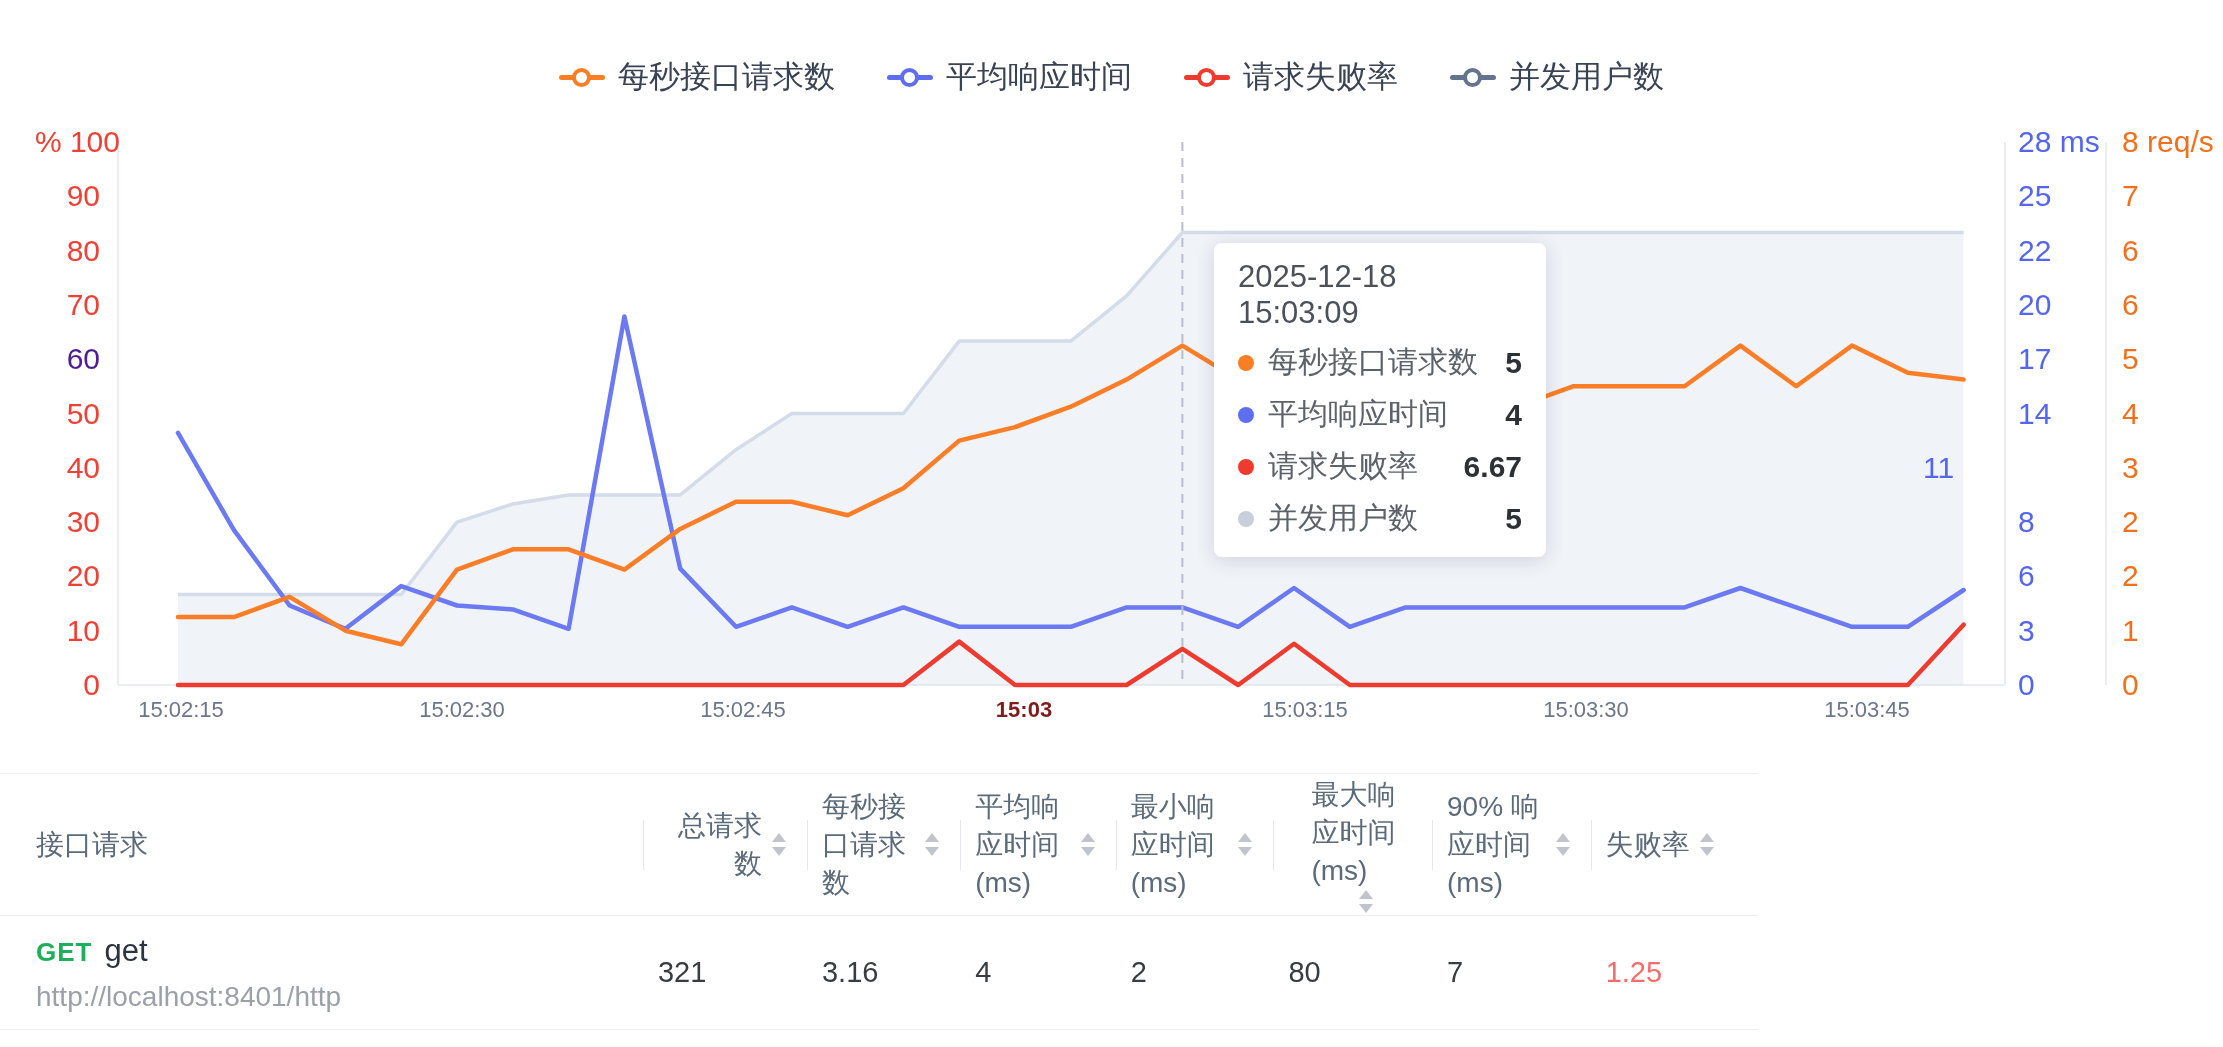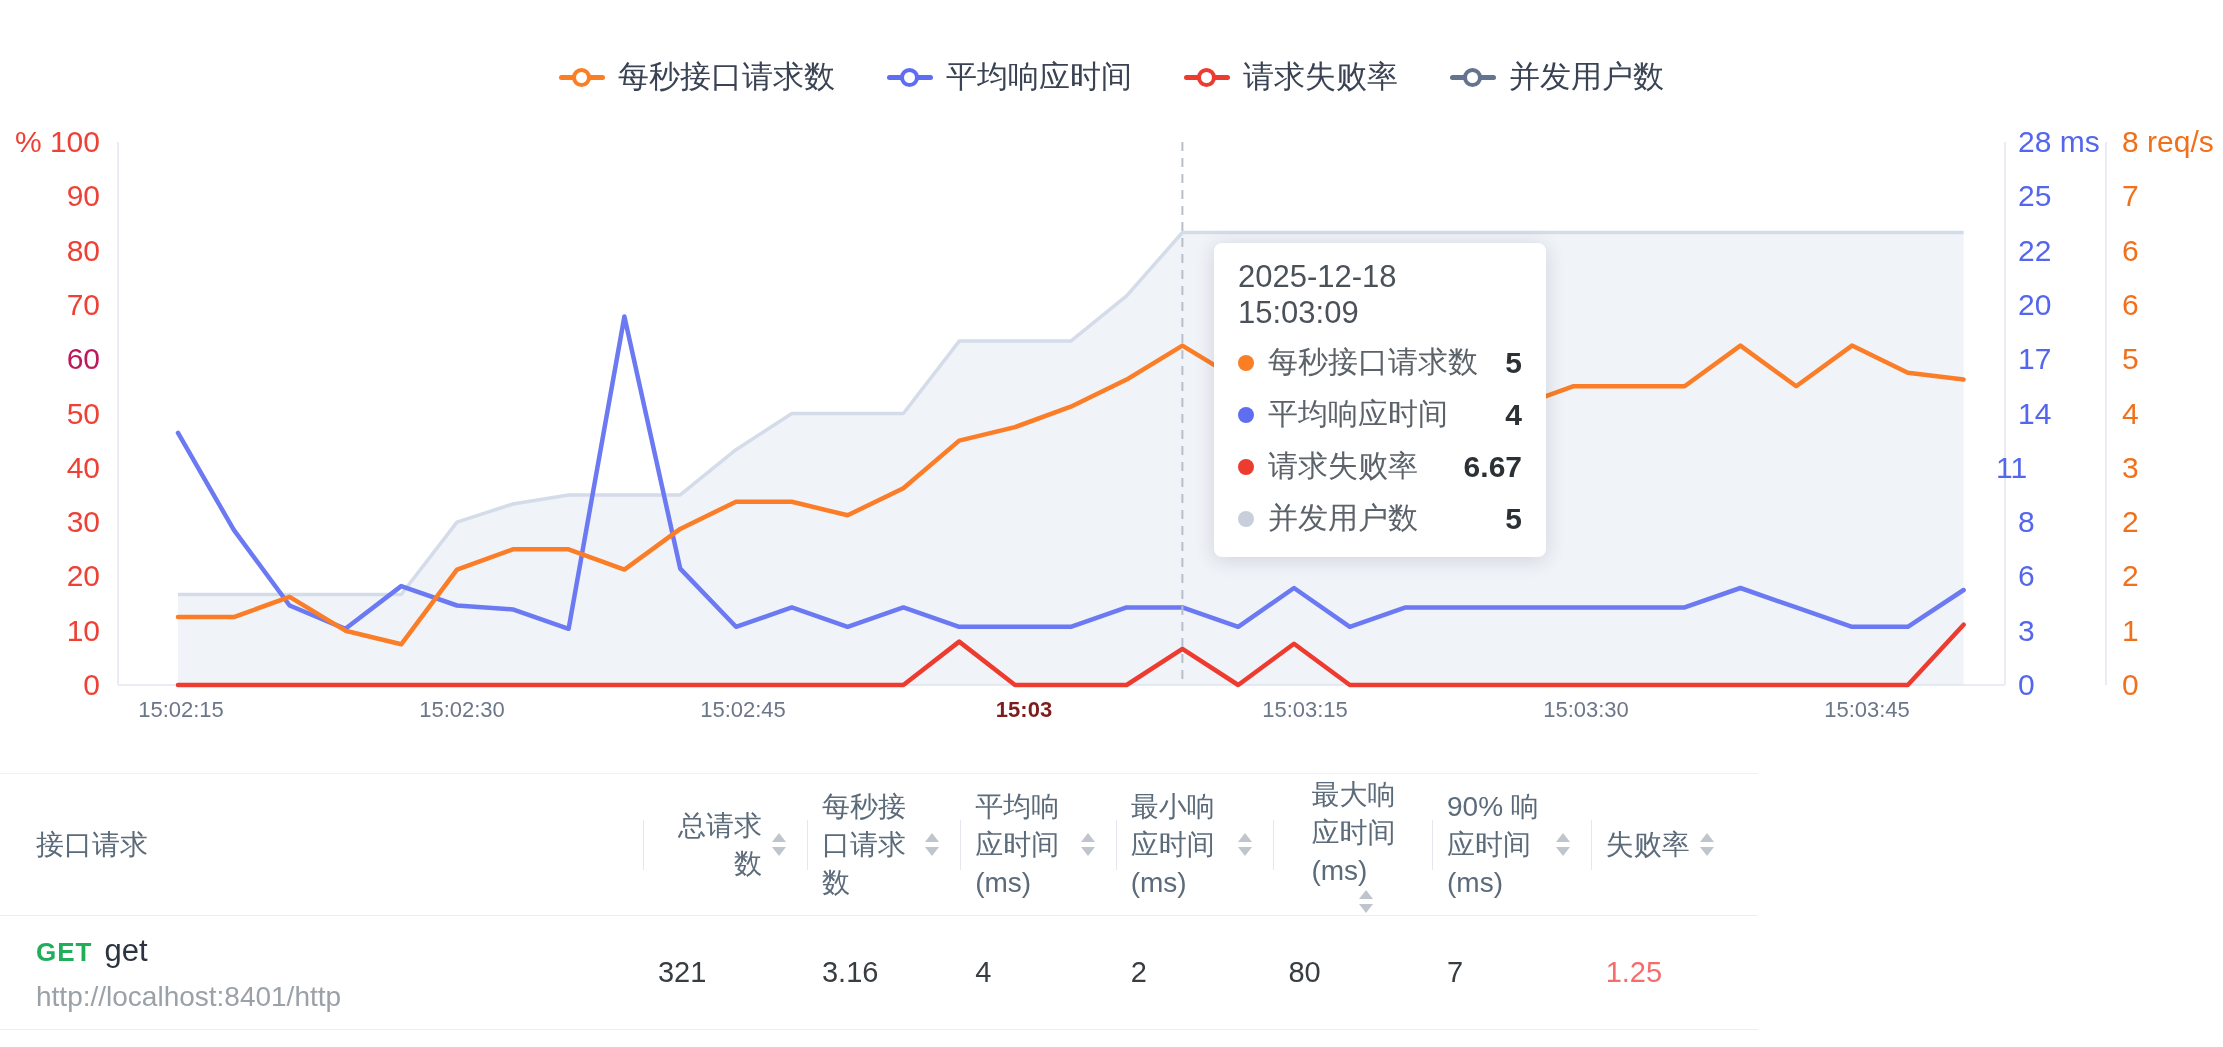--- a/index.html
+++ b/index.html
@@ -88,38 +88,38 @@
         </div>
         <div class="legend-item">
           <span class="legend-icon">
             <span class="bar" style="background: rgb(100, 116, 143);"></span>
             <span class="ring" style="border-color: rgb(100, 116, 143);"></span>
           </span>
           <span class="legend-label">并发用户数</span>
         </div>
       </div>
     <div id="axisLabels">
-        <div class="ytick left" style="top: 125px; color: rgb(238, 64, 53);">% 100</div>
+        <div class="ytick left" style="top: 125px; color: rgb(238, 64, 53); padding-left: 20px;">% 100</div>
         <div class="ytick left" style="top: 179.3px; color: rgb(238, 64, 53);">90</div>
         <div class="ytick left" style="top: 233.6px; color: rgb(238, 64, 53);">80</div>
         <div class="ytick left" style="top: 287.9px; color: rgb(238, 64, 53);">70</div>
-        <div class="ytick left" style="top: 342.2px; color: #be185d;">60</div>
+        <div class="ytick left" style="top: 342.2px; color: #4c1d95;">60</div>
         <div class="ytick left" style="top: 396.5px; color: rgb(238, 64, 53);">50</div>
         <div class="ytick left" style="top: 450.8px; color: rgb(238, 64, 53);">40</div>
         <div class="ytick left" style="top: 505.1px; color: rgb(238, 64, 53);">30</div>
         <div class="ytick left" style="top: 559.4px; color: rgb(238, 64, 53);">20</div>
         <div class="ytick left" style="top: 613.7px; color: rgb(238, 64, 53);">10</div>
         <div class="ytick left" style="top: 668px; color: rgb(238, 64, 53);">0</div>
         <div class="ytick " style="top: 125px; left: 2018px; color: rgb(84, 102, 238);">28 ms</div>
         <div class="ytick " style="top: 179.3px; left: 2018px; color: rgb(84, 102, 238);">25</div>
         <div class="ytick " style="top: 233.6px; left: 2018px; color: rgb(84, 102, 238);">22</div>
         <div class="ytick " style="top: 287.9px; left: 2018px; color: rgb(84, 102, 238);">20</div>
         <div class="ytick " style="top: 342.2px; left: 2018px; color: rgb(84, 102, 238);">17</div>
         <div class="ytick " style="top: 396.5px; left: 2018px; color: rgb(84, 102, 238);">14</div>
-        <div class="ytick " style="top: 450.8px; left: 1996px; color: rgb(84, 102, 238);">11</div>
+        <div class="ytick " style="top: 450.8px; left: 1923px; color: rgb(84, 102, 238);">11</div>
         <div class="ytick " style="top: 505.1px; left: 2018px; color: rgb(84, 102, 238);">8</div>
         <div class="ytick " style="top: 559.4px; left: 2018px; color: rgb(84, 102, 238);">6</div>
         <div class="ytick " style="top: 613.7px; left: 2018px; color: rgb(84, 102, 238);">3</div>
         <div class="ytick " style="top: 668px; left: 2018px; color: rgb(84, 102, 238);">0</div>
         <div class="ytick " style="top: 125px; left: 2122px; color: rgb(240, 112, 28);">8 req/s</div>
         <div class="ytick " style="top: 179.3px; left: 2122px; color: rgb(240, 112, 28);">7</div>
         <div class="ytick " style="top: 233.6px; left: 2122px; color: rgb(240, 112, 28);">6</div>
         <div class="ytick " style="top: 287.9px; left: 2122px; color: rgb(240, 112, 28);">6</div>
         <div class="ytick " style="top: 342.2px; left: 2122px; color: rgb(240, 112, 28);">5</div>
         <div class="ytick " style="top: 396.5px; left: 2122px; color: rgb(240, 112, 28);">4</div>

